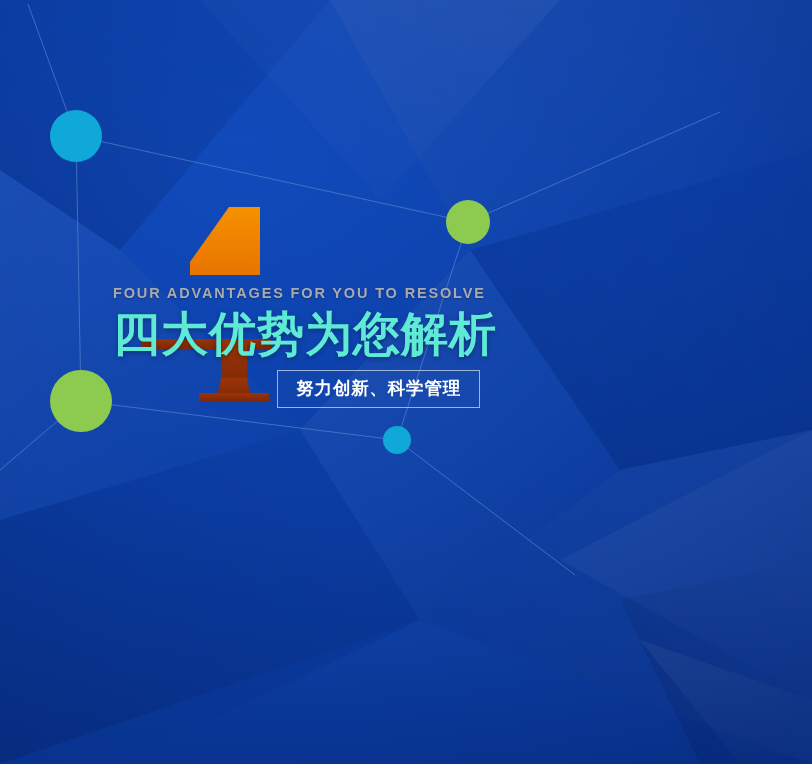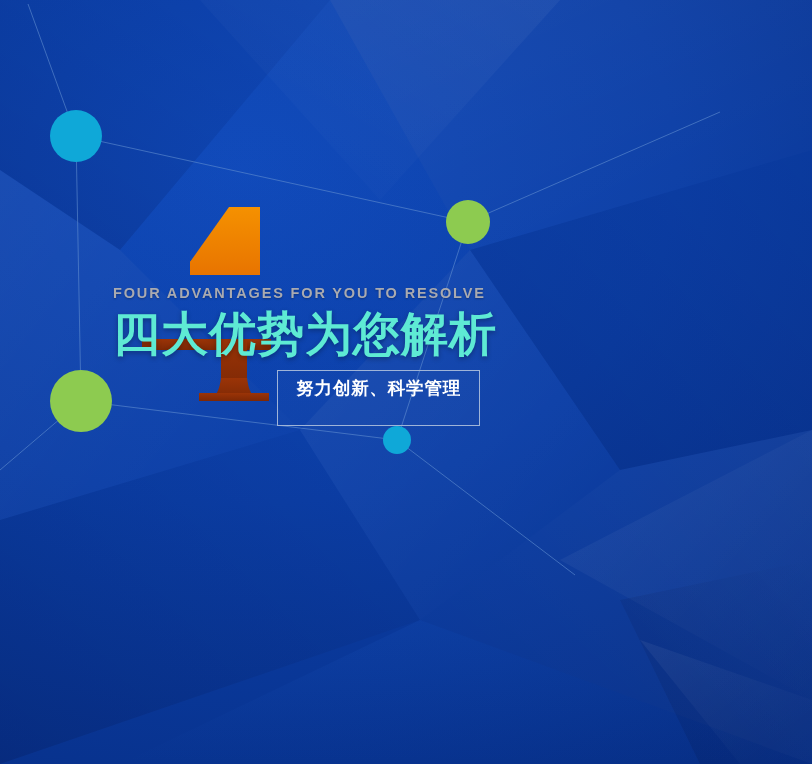--- a/index.html
+++ b/index.html
@@ -76,21 +76,21 @@
     justify-content: flex-end;
     width: 367px;
   }
 
   .tagline-box {
     border: 1px solid #9fb4d8;
     color: #ffffff;
     font-size: 17.5px;
     font-weight: bold;
     letter-spacing: 0.8px;
-    padding: 9px 18px 28px;
+    padding: 9px 18px 10px;
     line-height: 1;
     white-space: nowrap;
     background: rgba(255,255,255,0.02);
   }
 </style>
 </head>
 <body>
 
 <div id="banner">
 

